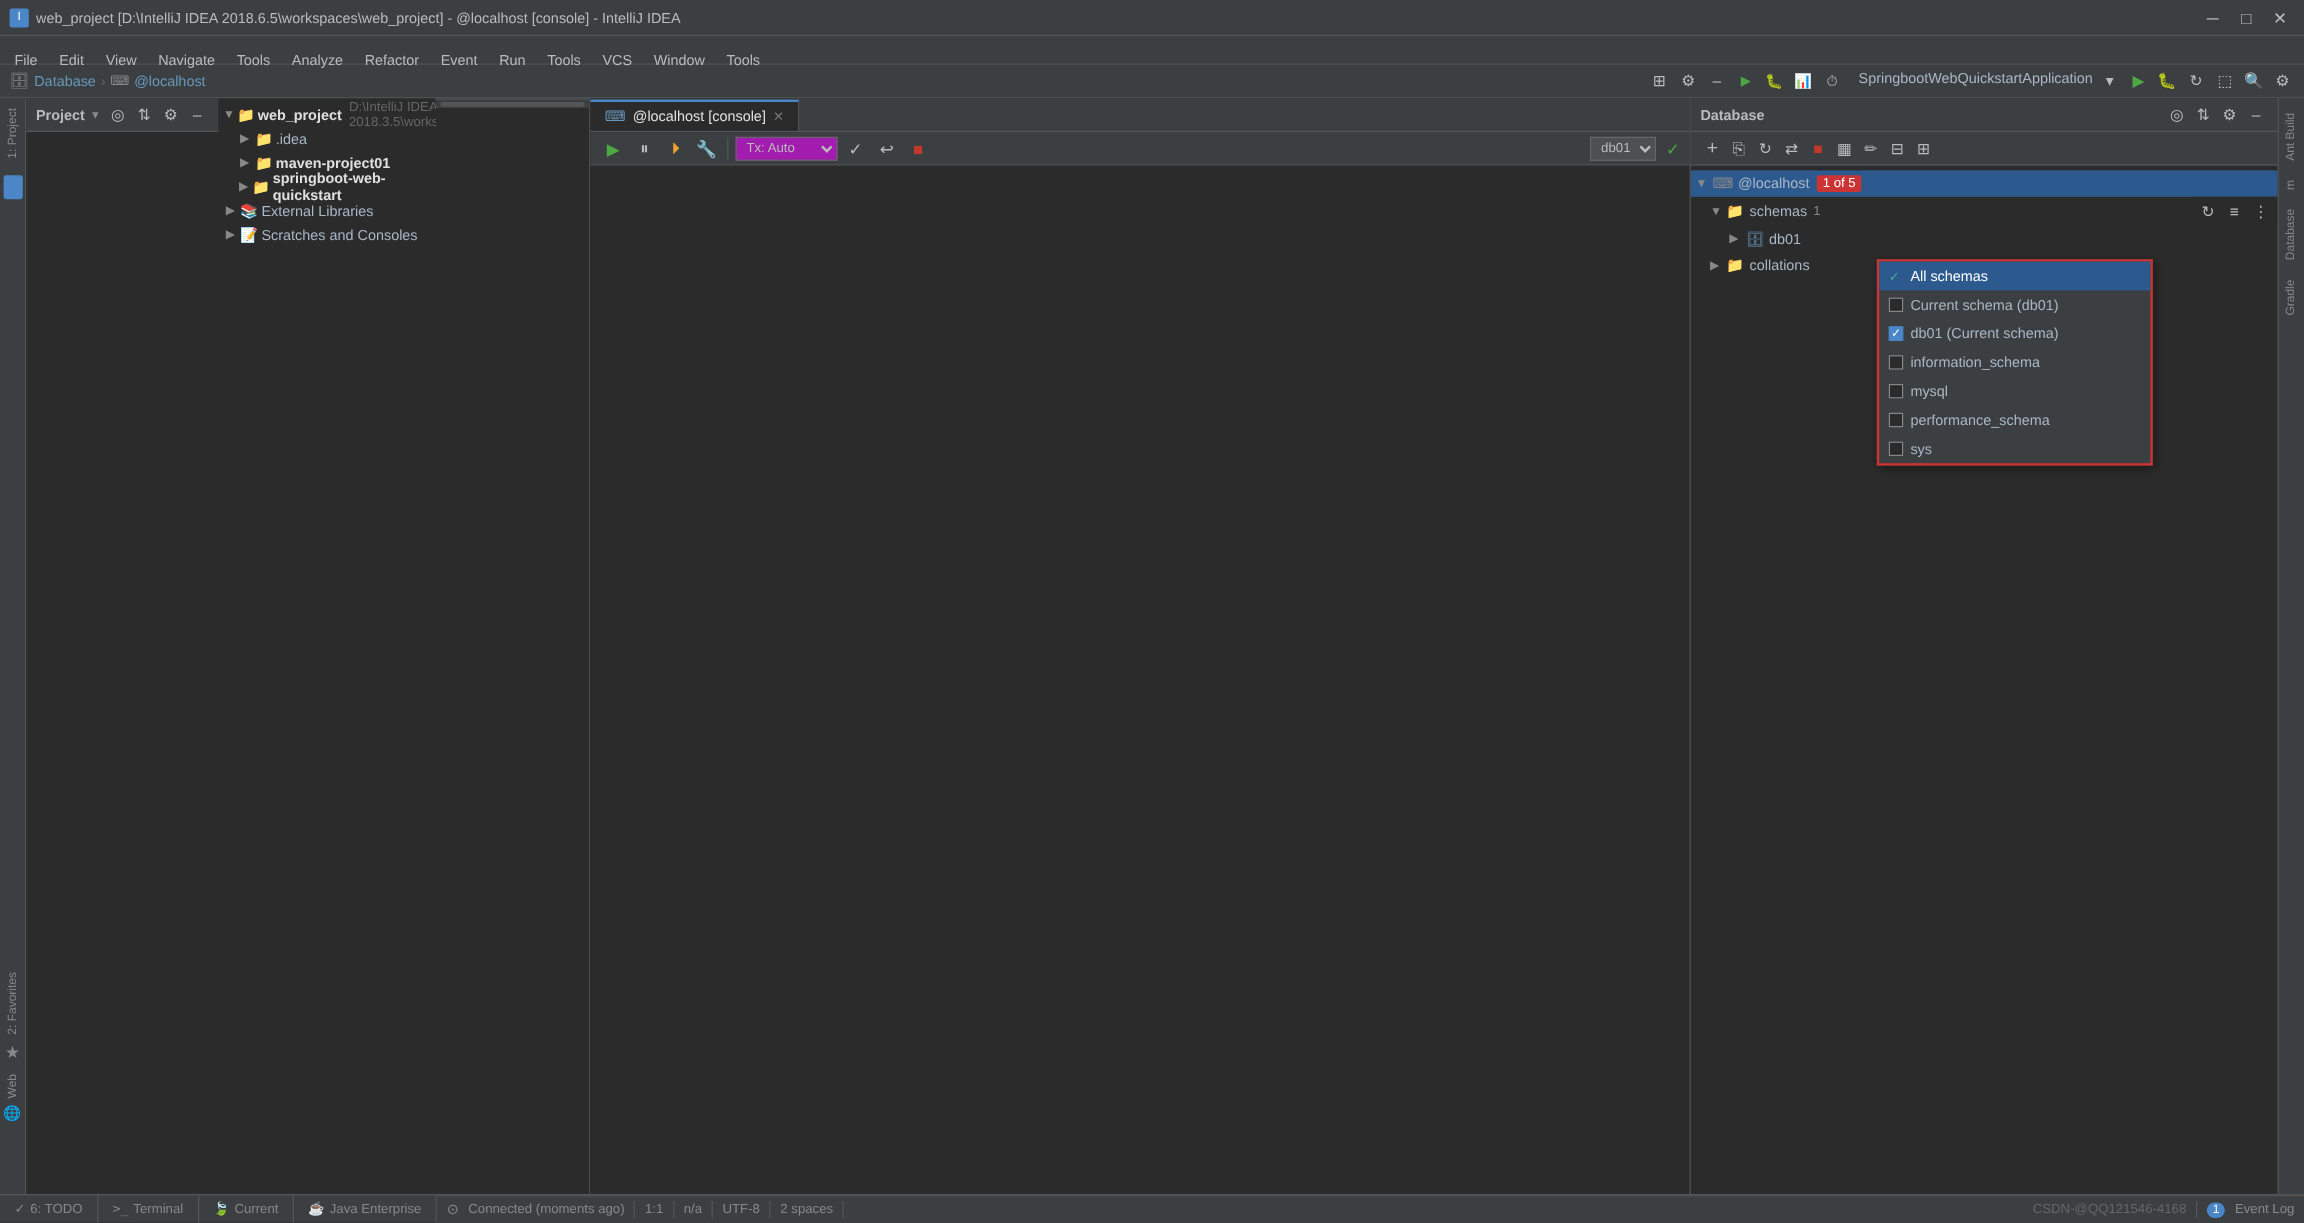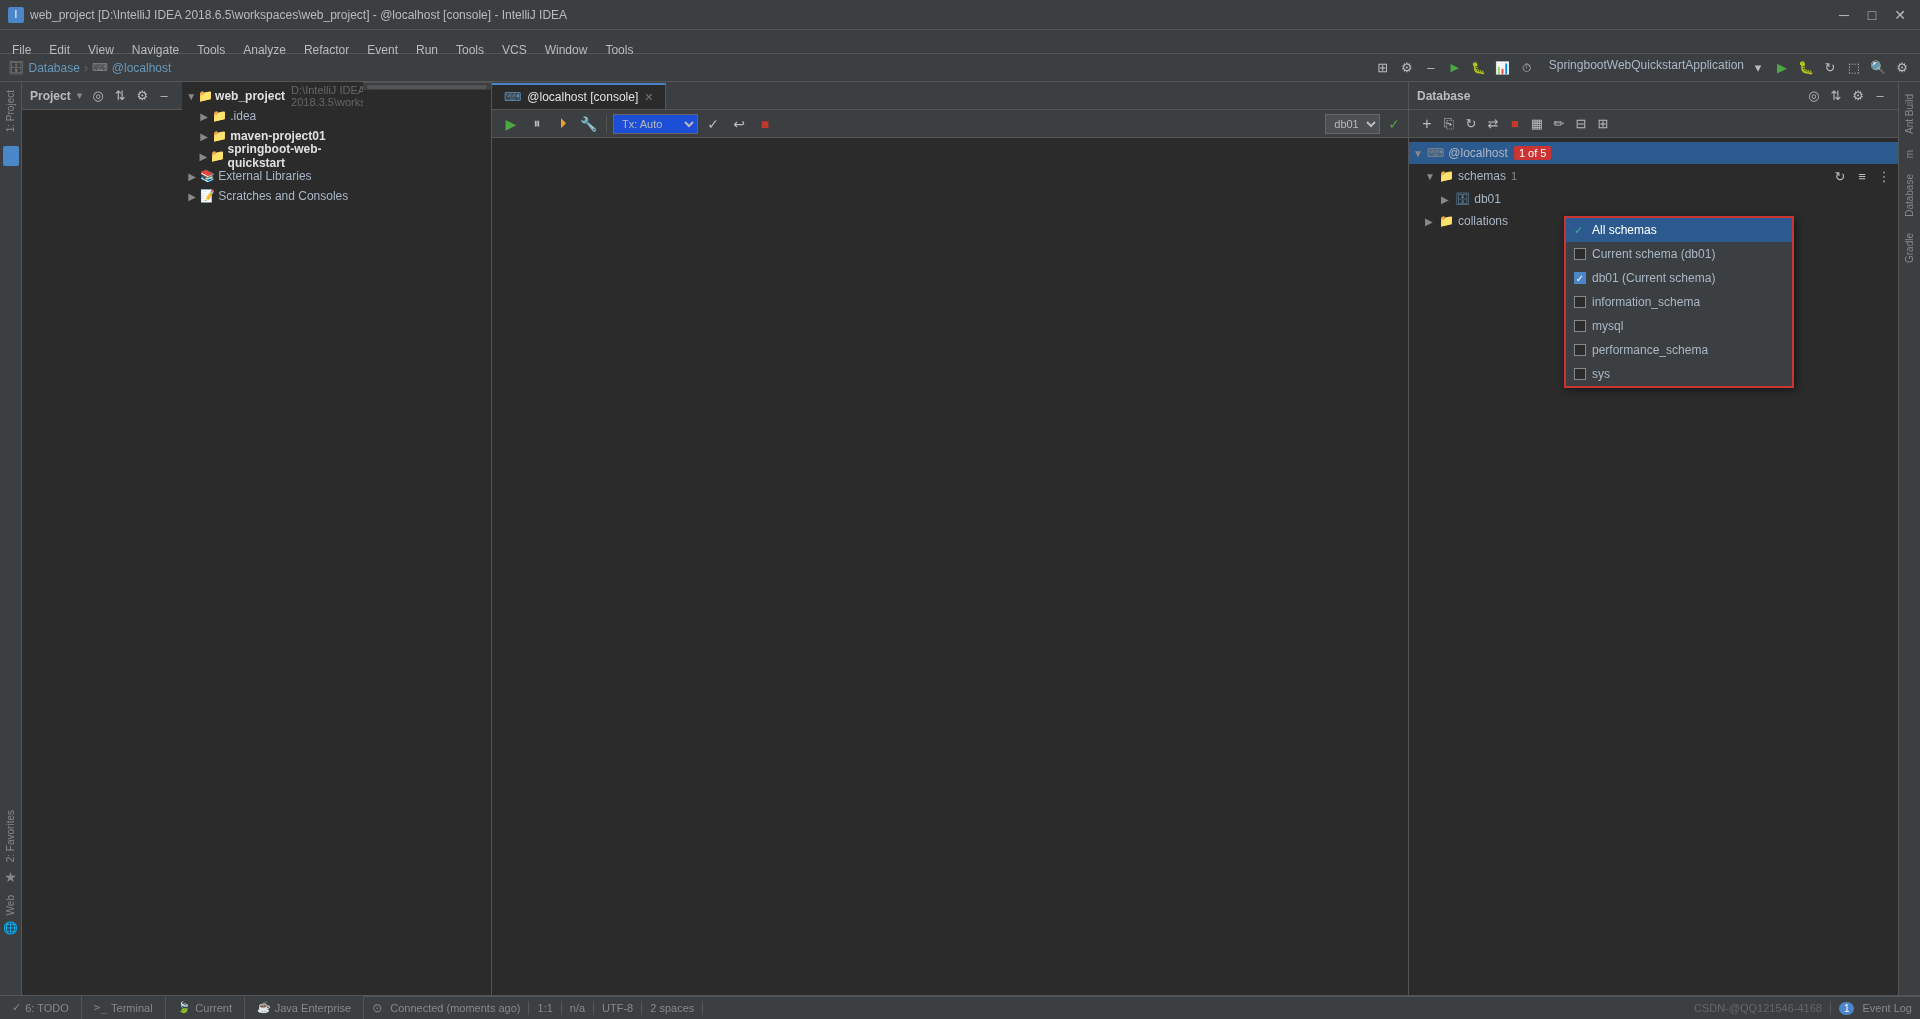--- a/index.html
+++ b/index.html
@@ -263,21 +263,21 @@
       justify-content: center;
       font-size: 14px;
     }
     .toolbar-sep {
       width: 1px;
       height: 18px;
       background: #555;
       margin: 0 2px;
     }
     .tx-select {
-      background: #1d4ed8;
+      background: #a21caf;
       border: 1px solid #666;
       color: #bbb;
       font-size: 11px;
       padding: 1px 4px;
       height: 20px;
     }
     .db-select {
       background: #4c5052;
       border: 1px solid #666;
       color: #bbb;

